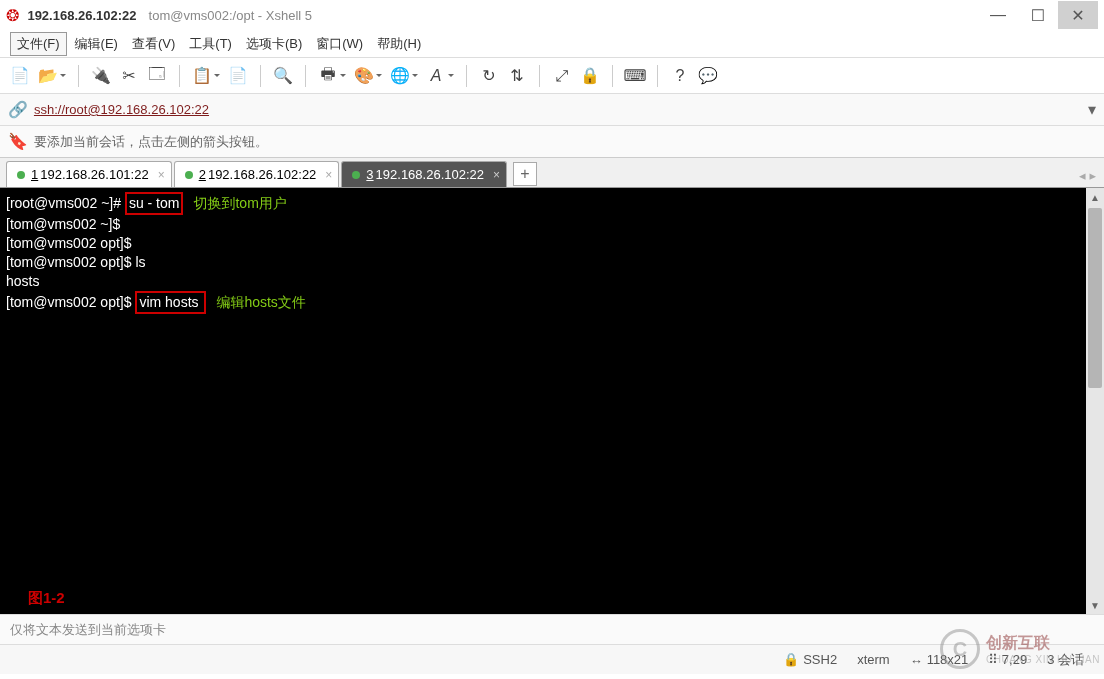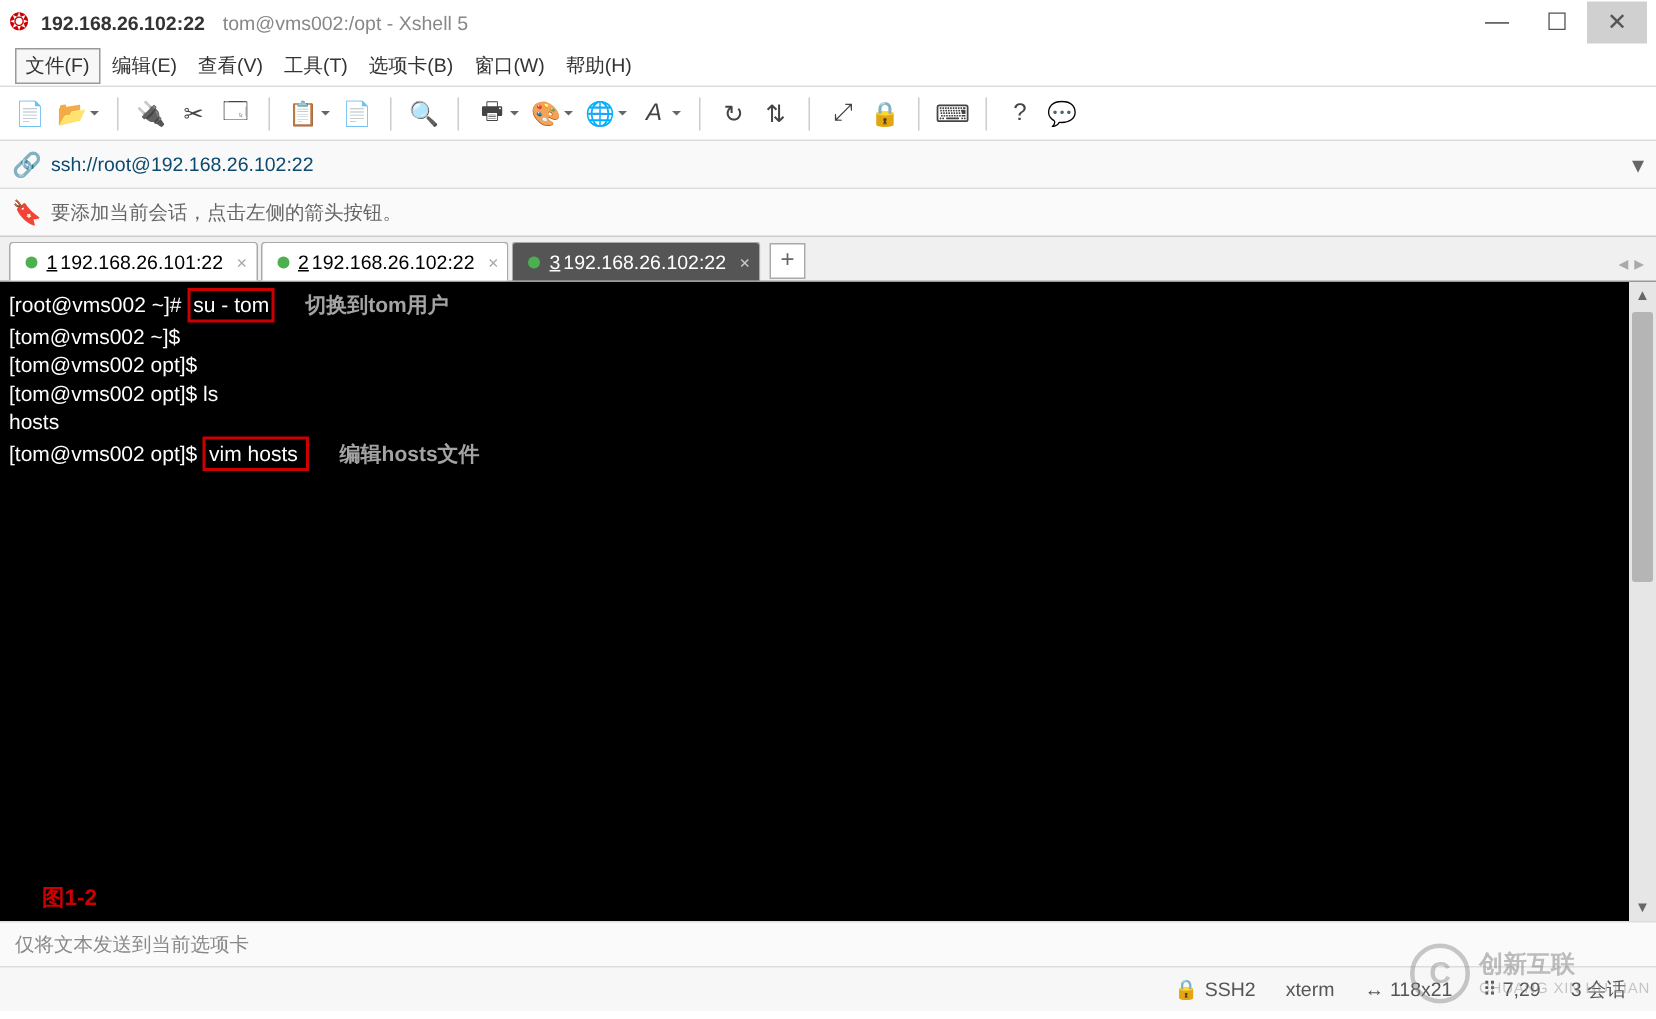--- a/index.html
+++ b/index.html
@@ -13,51 +13,51 @@
   .winbtns .close { background: #d0d0d0; }
   .menubar { height: 28px; display: flex; align-items: center; padding: 0 10px; gap: 2px; border-bottom: 1px solid #ddd; }
   .menubar .item { font-size: 13px; color: #333; padding: 3px 6px; }
   .menubar .item.first { border: 1px solid #999; background: #f7f7f7; padding: 2px 6px; }
   .toolbar { height: 36px; display: flex; align-items: center; padding: 0 8px; gap: 4px; border-bottom: 1px solid #ddd; }
   .tbtn { width: 24px; height: 24px; display: flex; align-items: center; justify-content: center; color: #444; position: relative; }
   .tbtn.dd::after { content: ""; position: absolute; right: -6px; top: 10px; border: 3px solid transparent; border-top-color: #666; }
   .tsep { width: 1px; height: 22px; background: #ccc; margin: 0 6px; }
   .addrbar { height: 32px; display: flex; align-items: center; padding: 0 8px; border-bottom: 1px solid #ddd; background: #f9f9f9; }
   .addrbar .icon { color: #888; margin-right: 6px; }
-  .addrbar .text { font-size: 13px; color: #0c4a6e; }
+  .addrbar .text { font-size: 13px; color: #7f1d1d; text-decoration: underline; }
   .addrbar .dd { margin-left: auto; color: #666; }
   .hintbar { height: 32px; display: flex; align-items: center; padding: 0 8px; border-bottom: 1px solid #ccc; background: #fafafa; }
   .hintbar .icon { color: #888; margin-right: 6px; }
   .hintbar .text { font-size: 13px; color: #666; }
   .tabsbar { height: 30px; display: flex; align-items: flex-end; background: #f0f0f0; border-bottom: 1px solid #999; padding-left: 6px; position: relative; }
   .tab { height: 26px; padding: 0 22px 0 10px; display: flex; align-items: center; font-size: 13px; background: #fff; border: 1px solid #aaa; border-bottom: none; margin-right: 2px; position: relative; border-radius: 3px 3px 0 0; }
   .tab .dot { width: 8px; height: 8px; border-radius: 50%; background: #4caf50; margin-right: 6px; }
   .tab .x { position: absolute; right: 6px; top: 6px; color: #aaa; font-size: 12px; }
   .tab.active { background: #555; color: #fff; }
   .tab.active .x { color: #ccc; }
   .tab .num { text-decoration: underline; margin-right: 2px; }
   .tab-add { width: 24px; height: 24px; display: flex; align-items: center; justify-content: center; border: 1px solid #aaa; background: #fff; margin-left: 4px; margin-bottom: 1px; color: #666; }
   .tab-nav { position: absolute; right: 8px; bottom: 4px; display: flex; gap: 4px; color: #aaa; font-size: 13px; }
   .terminal { height: 426px; background: #000; color: #fff; font-family: Consolas, monospace; font-size: 14px; padding: 4px 6px; position: relative; overflow: hidden; }
   .terminal .line { white-space: pre; line-height: 19px; }
   .hl { border: 2px solid #c00; padding: 0 2px; display: inline-block; }
-  .ann { color: #a3a3a3; font-weight: bold; margin-left: 20px; }
+  .ann { color: #84cc16; font-weight: normal; margin-left: 10px; }
   .figlabel { position: absolute; left: 28px; bottom: 6px; color: #c00; font-weight: bold; font-size: 15px; }
   .term-scroll { position: absolute; right: 0; top: 0; width: 18px; height: 100%; background: #e6e6e6; }
   .term-scroll .thumb { position: absolute; top: 20px; left: 2px; right: 2px; height: 180px; background: #b5b5b5; border-radius: 2px; }
   .term-scroll .arrow { position: absolute; left: 0; right: 0; height: 18px; display: flex; align-items: center; justify-content: center; color: #666; font-size: 10px; }
   .term-scroll .up { top: 0; }
   .term-scroll .down { bottom: 0; }
   .sendbar { height: 30px; display: flex; align-items: center; padding: 0 10px; font-size: 13px; color: #888; border-top: 1px solid #ddd; background: #fafafa; }
   .statusbar { height: 30px; display: flex; align-items: center; padding: 0 10px; font-size: 13px; color: #555; border-top: 1px solid #ddd; background: #f7f7f7; }
   .statusbar .spacer { flex: 1; }
   .statusbar .seg { margin: 0 10px; display: flex; align-items: center; gap: 4px; }
   .watermark { position: absolute; right: 4px; bottom: 10px; display: flex; align-items: center; opacity: 0.45; }
   .watermark .logo { width: 40px; height: 40px; border: 3px solid #888; border-radius: 50%; display: flex; align-items: center; justify-content: center; font-weight: bold; color: #888; margin-right: 6px; font-size: 20px; }
-  .watermark .txt .cn { font-size: 16px; font-weight: bold; color: #737373; }
+  .watermark .txt .cn { font-size: 16px; font-weight: bold; color: #7f1d1d; }
   .watermark .txt .en { font-size: 10px; color: #888; letter-spacing: 0.5px; }
 </style>
 </head>
 <body>
 
 <div class="titlebar">
   <span class="icon-app">❂</span>
   <span class="title-main">192.168.26.102:22</span>
   <span class="title-sub">tom@vms002:/opt - Xshell 5</span>
   <div class="winbtns">

